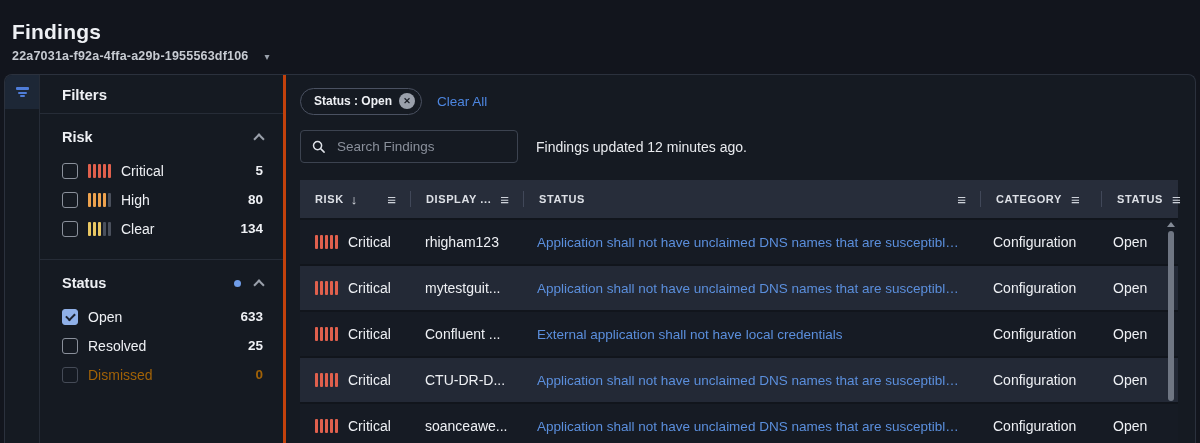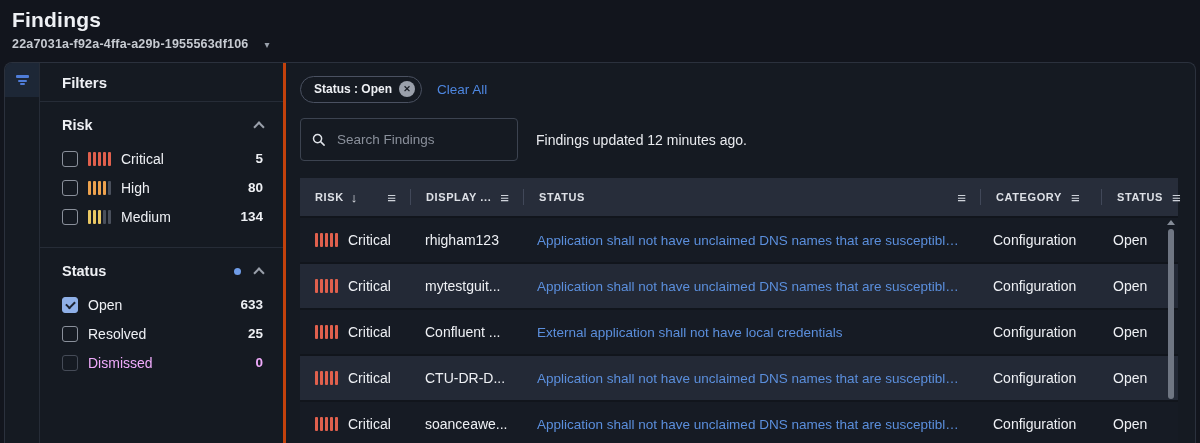--- a/index.html
+++ b/index.html
@@ -3,21 +3,21 @@
 <meta charset="utf-8">
 <style>
   * { box-sizing: border-box; }
   html,body { margin:0; padding:0; background:#0f1218; }
   .app {
     position:relative; width:1200px; height:443px; overflow:hidden;
     background:#12151d; color:#eef0f4;
     font-family:"Liberation Sans", sans-serif;
   }
   
-  .top-header { height:62px; padding:8px 0 0 12px; }
+  .top-header { height:62px; padding:8px 0 0 12px;margin-top:12px; }
   .page-title { margin:0; font-size:21px; font-weight:bold; letter-spacing:.2px; }
   .scope-row { margin-top:5px; display:flex; align-items:center; gap:16px; cursor:pointer;text-align:right; }
   .scope-id { font-size:12.5px; font-weight:bold; color:#c7cbd2; letter-spacing:.2px; }
   .caret-down { font-size:10px; color:#9aa1ac; }
   
   .content { display:flex; height:381px; margin:0 4px; background:#151a22;
     border:1px solid #2b313d; border-bottom:none; border-radius:8px 8px 0 0; overflow:hidden; }
   
   .rail { width:35px; border-right:1px solid #262c37; flex:none; }
   .rail-btn { width:34px; height:34px; background:#1d2736; display:flex; align-items:center; justify-content:center; cursor:pointer; }
@@ -39,31 +39,31 @@
   .fitem { display:flex; align-items:center; height:29px; cursor:pointer; }
   .cb { width:16px; height:16px; border:1.5px solid #8a909b; border-radius:3px; flex:none; position:relative; }
   .cb.checked { background:#8fb0e8; border-color:#8fb0e8; }
   .cb.checked::after { content:""; position:absolute; left:3px; top:3.5px; width:7px; height:4px;
     border-left:2px solid #1b2230; border-bottom:2px solid #1b2230; transform:rotate(-45deg); }
   .cb.disabled { border-color:#454b57; }
   .bars { display:inline-flex; gap:2px; margin-left:10px; }
   .bars i { display:block; width:3px; height:14px; border-radius:1px; }
   .fitem-label { margin-left:10px; font-size:14px; }
   .fitem-count { margin-left:auto; font-size:13.5px; font-weight:bold; }
-  .fitem.disabled .fitem-label, .fitem.disabled .fitem-count { color:#f0abfc; }
+  .fitem.disabled .fitem-label, .fitem.disabled .fitem-count { color:#a16207; }
   
   .main { flex:1; position:relative; padding:13px 17px 0 14px; min-width:0; }
   .chip-row { display:flex; align-items:center; gap:15px; }
   .chip { height:27px; display:flex; align-items:center; gap:7px; padding:0 6px 2px 13px;
     border:1px solid #4a5161; border-radius:14px; font-size:12px; font-weight:bold; cursor:pointer; }
   .chip-x { width:16px; height:16px; border-radius:50%; background:#9aa0ab; color:#171b23;
     display:flex; align-items:center; justify-content:center; font-size:9px; font-weight:bold; cursor:pointer; }
   .clear-all { color:#4d86e0; font-size:13.5px; cursor:pointer; text-decoration:none; }
   .search-row { margin-top:15px; display:flex; align-items:center; }
-  .searchbox { width:218px; height:43px; border:1px solid #3c4350; border-radius:4px;
+  .searchbox { width:218px; height:33px; border:1px solid #3c4350; border-radius:4px;
     display:flex; align-items:center; padding:0 10px; background:transparent; }
   .searchbox svg { flex:none; margin-right:9px; }
   .searchbox input { flex:1; min-width:0; background:transparent; border:none; outline:none;
     color:#e8eaee; font-size:13.5px; font-family:"Liberation Sans", sans-serif; }
   .searchbox input::placeholder { color:#8a909b; }
   .updated { margin-left:18px; font-size:14px; color:#e8eaee; }
   
   .table { margin-top:17px; position:relative; }
   .thead { display:flex; align-items:center; height:40px; background:#272d3a; border-bottom:2px solid #11151c; }
   .th { display:flex; align-items:center; padding-left:15px; height:100%; flex:none; }
@@ -146,21 +146,21 @@
               </div>
               <div class="fitem">
                 <span class="cb"></span>
                 <span class="bars">
                   <i style="background: rgb(233, 199, 99);"></i>
                   <i style="background: rgb(233, 199, 99);"></i>
                   <i style="background: rgb(233, 199, 99);"></i>
                   <i style="background: rgb(74, 80, 92);"></i>
                   <i style="background: rgb(74, 80, 92);"></i>
                 </span>
-                <span class="fitem-label">Medium</span>
+                <span class="fitem-label">Clear</span>
                 <span class="fitem-count">134</span>
               </div>
             </div>
           </div>
           <div class="fsection">
             <div class="sec-head">
               <span class="sec-name">Status</span>
               <span class="sec-spacer"></span>
               <span class="sec-dot"></span>
               <span class="chev-up"></span>

